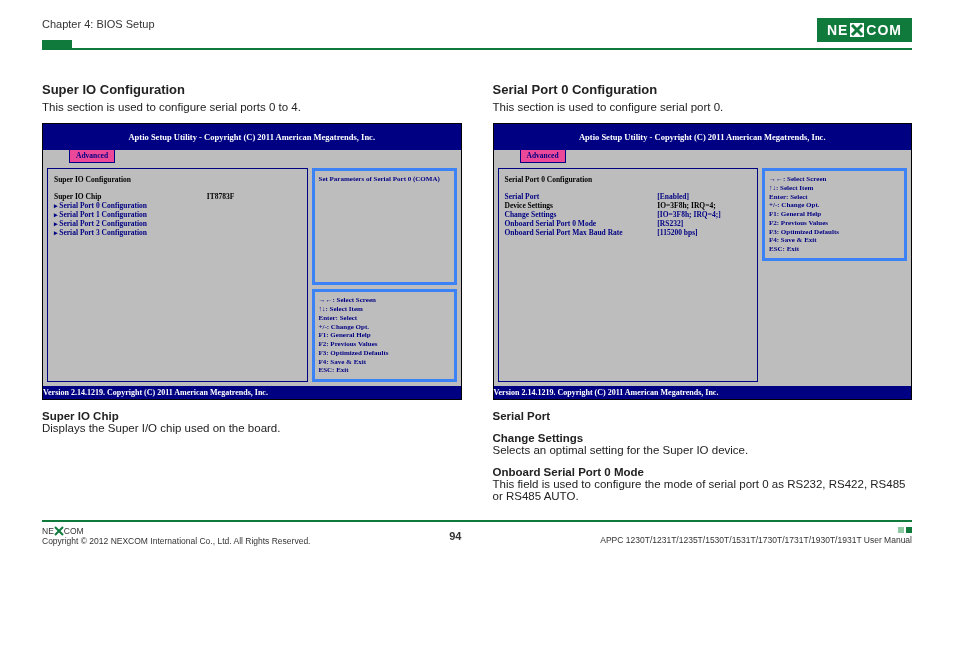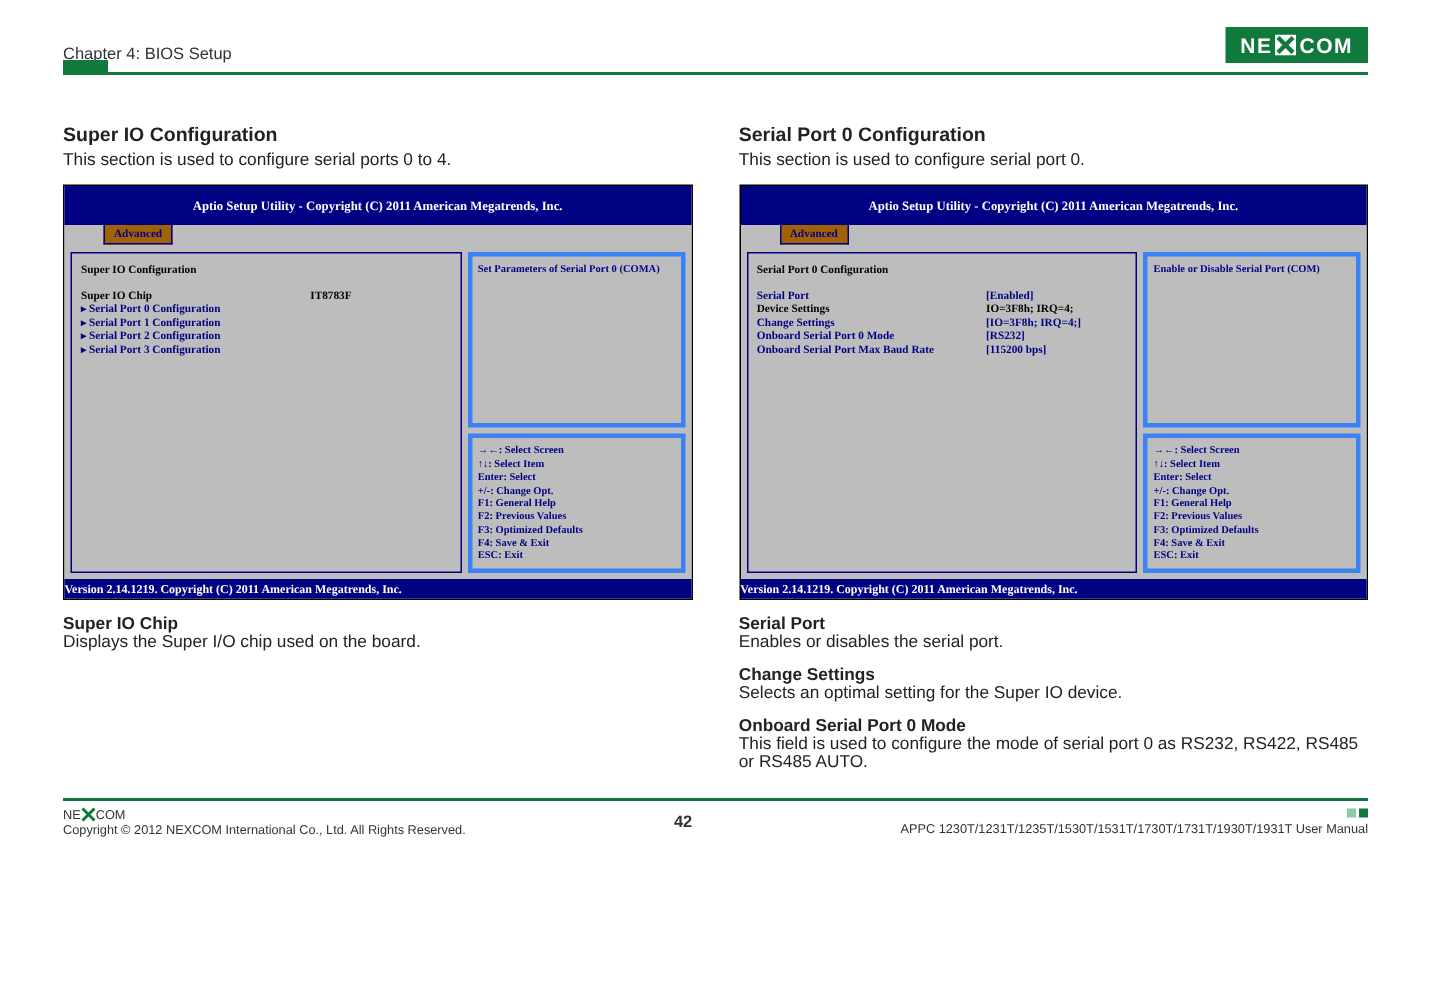--- a/index.html
+++ b/index.html
@@ -12,21 +12,21 @@
     box-sizing: border-box;
     color: #222;
   }
   .page {
     padding: 18px 42px 10px 42px;
     box-sizing: border-box;
   }
   .header-row {
     display: flex;
     justify-content: space-between;
-    align-items: flex-end;
+    align-items: flex-start;
     border-bottom: 2px solid #0f7a3b;
     padding-bottom: 6px;
   }
   .chapter-text { font-size: 11px; color: #333; }
   .logo-box {
     background: #0f7a3b;
     color: #fff;
     font-weight: bold;
     padding: 4px 10px;
     display: inline-flex;
@@ -79,21 +79,21 @@
     left: 26px;
     top: 0;
     height: 12px;
     line-height: 12px;
     font-family: "Times New Roman", serif;
     font-size: 7.5px;
     color: #000083;
     font-weight: bold;
     border: 1px solid #000083;
     border-top: none;
-    background: #a16207;
+    background: #ec4899;
     padding: 0 6px;
   }
   .bios-body {
     display: flex;
     background: #bdbdbd;
     height: 222px;
   }
   .bios-left {
     flex: 1.7;
     border: 1px solid #000083;
@@ -247,60 +247,58 @@
                   <span class="lbl">Onboard Serial Port 0 Mode</span>
                   <span class="val">[RS232]</span>
                 </div>
                 <div class="bios-cell-row row-blue">
                   <span class="lbl">Onboard Serial Port Max Baud Rate</span>
                   <span class="val">[115200 bps]</span>
                 </div>
               </div>
           </div>
           <div class="bios-right">
-            <div class="bios-right-top">Enable or Disable Serial Port (COM)</div>
             <div class="bios-right-bot">
               <div>→←: Select Screen</div>
               <div>↑↓: Select Item</div>
               <div>Enter: Select</div>
               <div>+/-: Change Opt.</div>
               <div>F1: General Help</div>
               <div>F2: Previous Values</div>
               <div>F3: Optimized Defaults</div>
               <div>F4: Save &amp; Exit</div>
               <div>ESC: Exit</div>
             </div>
           </div>
         </div>
         <div class="bios-footer">Version 2.14.1219. Copyright (C) 2011 American Megatrends, Inc.</div>
       </div>
       <div class="desc-block">
         <div class="dt">Serial Port</div>
-        <div>Enables or disables the serial port.</div>
         <div style="height:10px"></div>
         <div class="dt">Change Settings</div>
         <div>Selects an optimal setting for the Super IO device.</div>
         <div style="height:10px"></div>
         <div class="dt">Onboard Serial Port 0 Mode</div>
         <div>This field is used to configure the mode of serial port 0 as RS232, RS422, RS485 or RS485 AUTO.</div>
       </div>
     </div>
   </div>
 
   <div class="footer-row">
     <div style="display:flex;flex-direction:column;">
       <div class="footer-logo-row">
         NE<svg width="10" height="10">
             <line x1="1" y1="1" x2="9" y2="9" stroke="#0f7a3b" stroke-width="2"></line>
             <line x1="9" y1="1" x2="1" y2="9" stroke="#0f7a3b" stroke-width="2"></line>
           </svg>COM
       </div>
       <div>Copyright © 2012 NEXCOM International Co., Ltd. All Rights Reserved.</div>
     </div>
-    <div class="pagenum">42</div>
+    <div class="pagenum">94</div>
     <div style="text-align:right">
       <div class="footer-marks" style="justify-content:flex-end;margin-bottom:2px">
         <div class="mark light"></div>
         <div class="mark"></div>
       </div>
       <div>APPC 1230T/1231T/1235T/1530T/1531T/1730T/1731T/1930T/1931T User Manual</div>
     </div>
   </div>
 </div>
 

